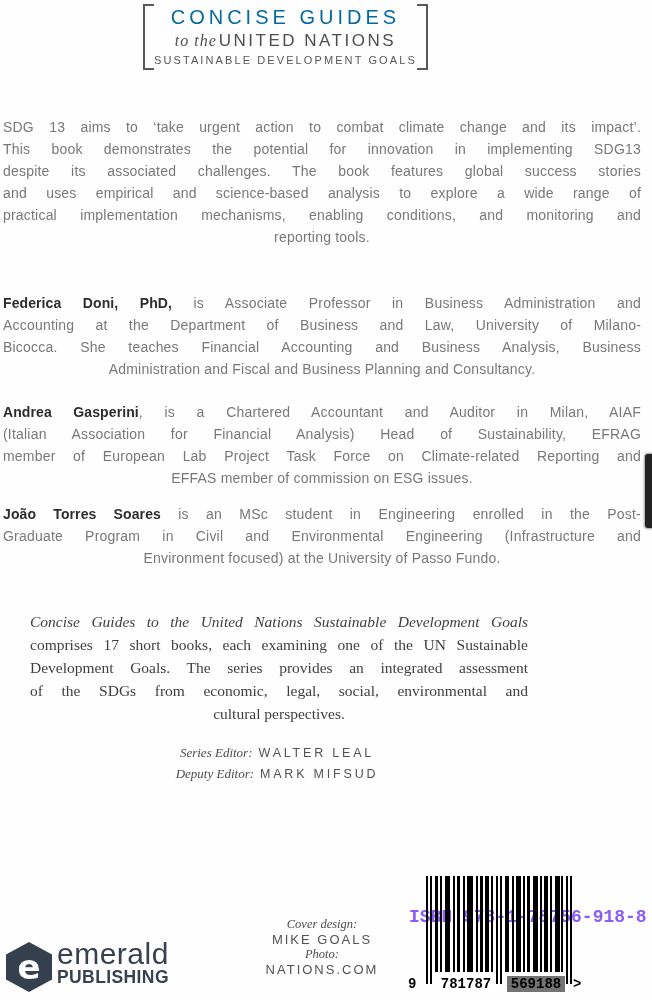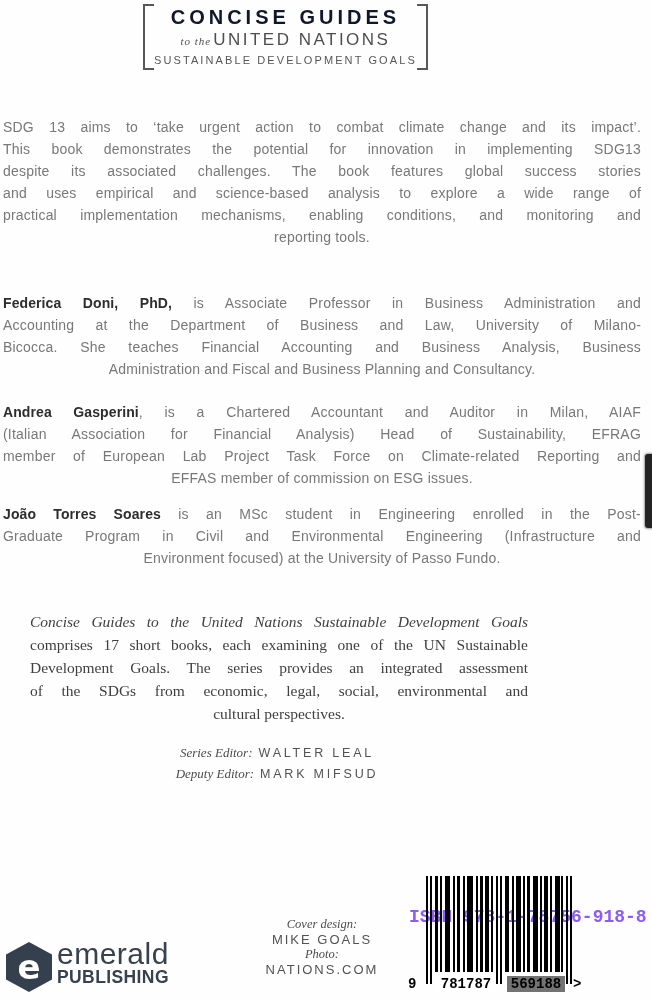--- a/index.html
+++ b/index.html
@@ -8,23 +8,23 @@
     position:relative;width:652px;height:1000px;margin:0 auto;
     background:#fffefe;overflow:hidden;
     font-family:"Liberation Sans",sans-serif;
   }
   
   .logo{position:absolute;left:143px;top:4px;width:268px;height:66px;display:flex;align-items:stretch;}
   .bracket{width:9px;flex:0 0 9px;}
   .bracket.l{border-left:2px solid #585858;border-top:2px solid #585858;border-bottom:2px solid #585858;}
   .bracket.r{border-right:2px solid #585858;border-top:2px solid #585858;border-bottom:2px solid #585858;}
   .logo-mid{flex:1;display:flex;flex-direction:column;align-items:center;justify-content:space-between;padding:3px 0;}
-  .logo-l1{font-size:20px;letter-spacing:4px;color:#0f172a;line-height:20px;white-space:nowrap;font-weight:bold;}
+  .logo-l1{font-size:20px;letter-spacing:4px;color:#0369a1;line-height:20px;white-space:nowrap;}
   .logo-l2{line-height:18px;white-space:nowrap;color:#4e4e4e;}
-  .logo-l2 .it{font-family:"Liberation Serif",serif;font-style:italic;font-size:11px;letter-spacing:1px;margin-right:2px;}
+  .logo-l2 .it{font-family:"Liberation Serif",serif;font-style:italic;font-size:16px;letter-spacing:1px;margin-right:2px;}
   .logo-l2 .caps{font-size:17px;letter-spacing:2.5px;}
   .logo-l3{font-size:11px;letter-spacing:2.1px;color:#565656;line-height:13px;white-space:nowrap;}
   
   .copy{position:absolute;left:3px;width:638px;color:#787878;font-size:14px;letter-spacing:.2px;}
   .copy .jl{line-height:22px;text-align:justify;text-align-last:justify;text-justify:inter-word;white-space:normal;}
   .copy .jc{line-height:22px;text-align:center;}
   .copy b{color:#2d2d2d;font-weight:700;letter-spacing:.1px;}
   .blurb{top:116px;}
   .auth1{top:292px;}
   .auth2{top:401px;}

